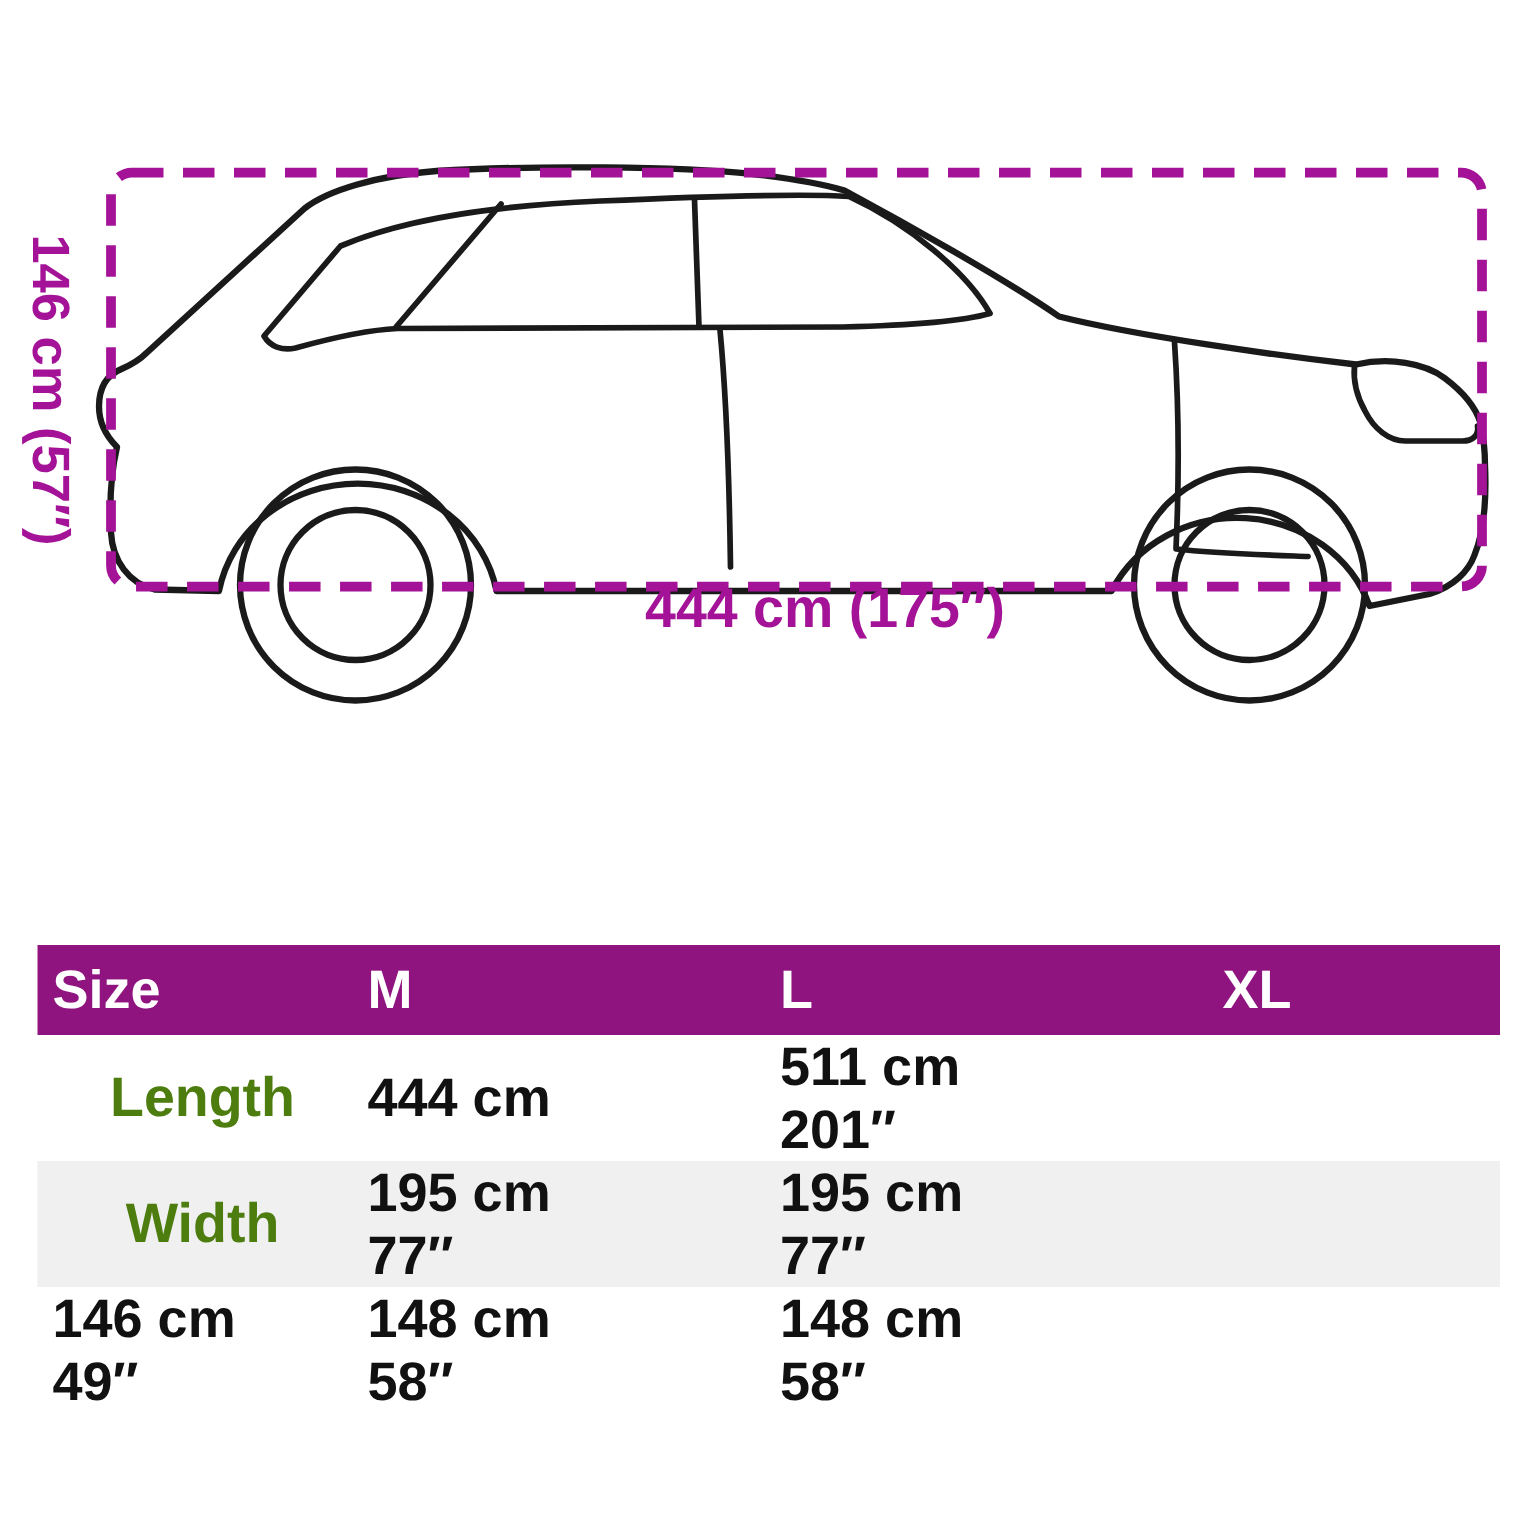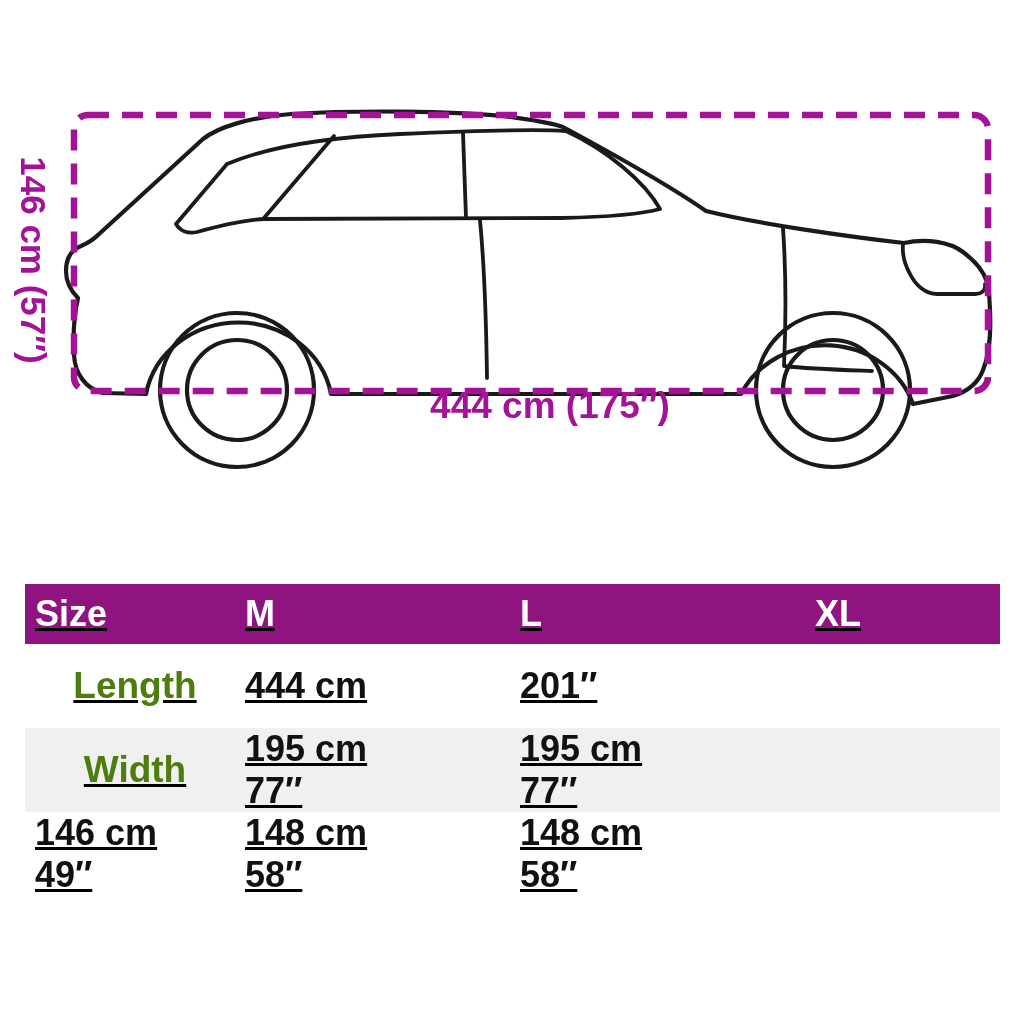--- a/index.html
+++ b/index.html
@@ -12,21 +12,21 @@
         stroke-linecap:round;stroke-linejoin:round;}
   .car-svg .thin{stroke-width:3.8;}
   .dash-rect{fill:none;stroke:var(--magenta);stroke-width:6.5;
         stroke-dasharray:21 13;stroke-linecap:butt;}
   .vlabel{position:absolute;left:-117px;top:237px;width:300px;height:46px;
         transform:rotate(90deg);text-align:center;
         color:var(--magenta);font-size:35px;font-weight:bold;line-height:46px;white-space:nowrap;}
   .hlabel{position:absolute;left:350px;top:384px;width:400px;height:46px;text-align:center;
         color:var(--magenta);font-size:37px;font-weight:bold;line-height:44px;white-space:nowrap;}
   
-  .size-table{position:absolute;left:25px;top:584px;width:975px;text-decoration:underline;}
+  .size-table{position:absolute;left:25px;top:630px;width:975px;}
   .grid-row{display:grid;grid-template-columns:210px 275px 295px 1fr;align-items:center;}
   .thead{height:60px;background:var(--header_purple);}
   .th{color:#ffffff;font-size:36px;font-weight:bold;padding-left:10px;letter-spacing:0px;}
   .trow{height:84px;}
   .trow.alt{background:var(--row_alt);}
   .tlabel{color:#4d7c0f;font-size:37px;font-weight:bold;padding-left:10px;text-align:center;}
   .tcell{padding-left:10px;color:#111;font-size:36px;font-weight:bold;line-height:1.16;}
 </style>
 </head>
 <body>
@@ -99,20 +99,21 @@
       <div class="th">L</div>
       <div class="th">XL</div>
     </div>
 
     <div class="grid-row trow">
       <div class="tlabel">Length</div>
       <div class="tcell">
         <div>444 cm</div>
       </div>
       <div class="tcell">
+        <div>511 cm</div>
         <div>201″</div>
       </div>
     </div>
 
     <div class="grid-row trow alt">
       <div class="tlabel">Width</div>
       <div class="tcell">
         <div>195 cm</div>
         <div>77″</div>
       </div>

